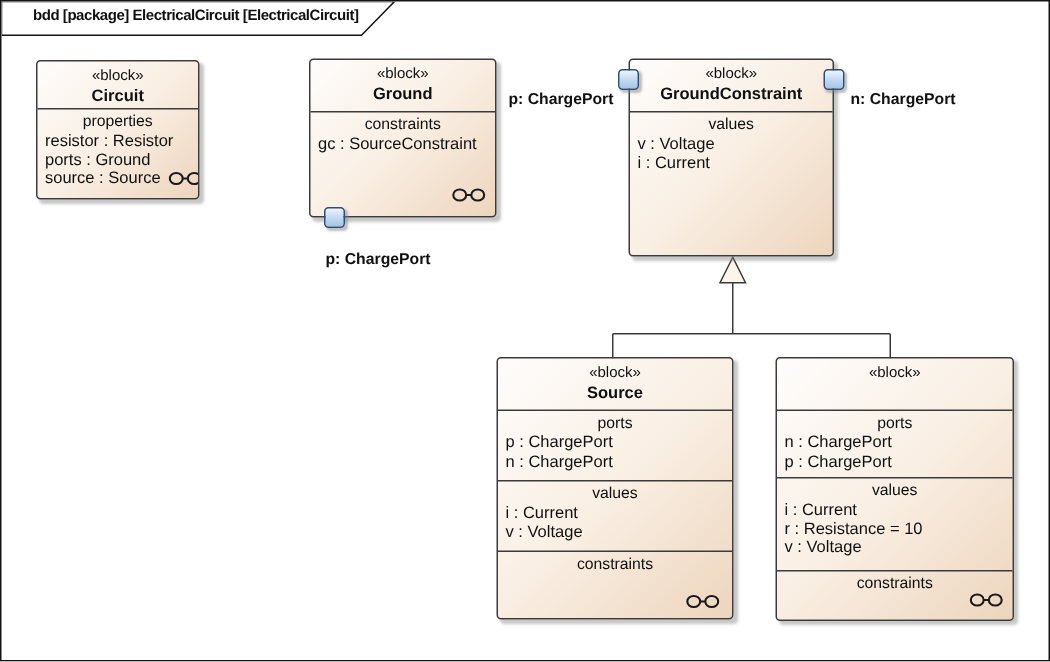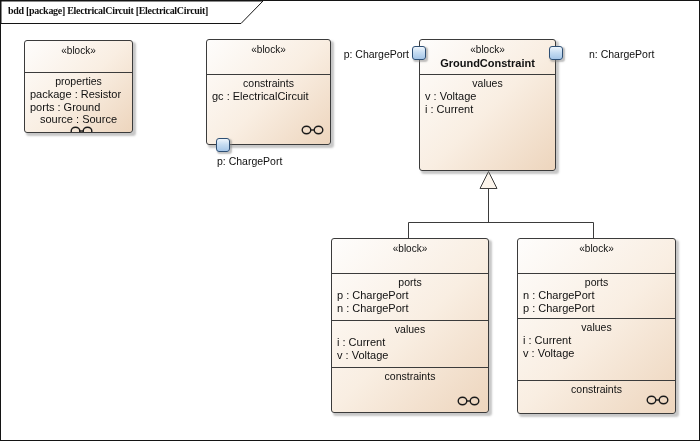--- a/index.html
+++ b/index.html
@@ -6,55 +6,54 @@
   html,body { background:#e8e8e8; }
   #canvas {
     position:relative; width:700px; height:441px;
     background:#ffffff; border:1px solid #141414;
     font-family:"Liberation Sans", sans-serif;
     color:#101010; overflow:hidden;
   }
   
   #tab-svg { position:absolute; left:0; top:0; }
   .tab-title {
-    position:absolute; left:7px; top:4px; width:246px;
+    position:absolute; left:21px; top:4px; width:246px;
     font-size:10px; font-weight:bold; letter-spacing:-0.3px;
     white-space:nowrap;
-    font-family:Liberation Serif, serif;
   }
   
   .block {
     position:absolute; display:flex; flex-direction:column;
     border:1px solid #3b3b3b; border-radius:3px;
     background:linear-gradient(135deg,#fefdfc 0%,#f9eee2 52%,#edd5bd 100%);
     box-shadow:2.5px 2.5px 2px rgba(130,130,130,0.45);
   }
   .title {
     border-bottom:1px solid #3b3b3b; text-align:center; padding-top:3px;
     flex:0 0 auto;
   }
   .stereo { font-size:10px; line-height:13px; }
   .bname  { font-size:11px; line-height:14px; font-weight:bold; }
   .comp   { position:relative; padding:2px 5px 1px 5px; overflow:hidden; }
   .comp.sep { border-bottom:1px solid #3b3b3b; }
   .clabel { text-align:center; font-size:10.5px; line-height:13px; }
   .row    { font-size:11px; line-height:12.5px; white-space:nowrap; }
-  .row-flex { display:flex; align-items:center;flex-direction:column; }
+  .row-flex { display:flex; align-items:center; }
   .link-icon { flex:0 0 auto; margin-left:5px; }
   .corner-icon { position:absolute; }
   
   .port {
     position:absolute; width:14px; height:14px;
     border:1px solid #2e4f74; border-radius:3px;
     background:linear-gradient(180deg,#eef5fc 0%,#c7ddf2 45%,#a4c5e7 100%);
     box-shadow:1.5px 1.5px 1.5px rgba(130,130,130,0.5);
   }
   .port-label {
     position:absolute; font-size:10.5px; line-height:12px;
-    font-weight:normal; white-space:nowrap;
+    font-weight:bold; white-space:nowrap;margin-top:12px;
   }
   
   #connector-svg { position:absolute; left:0; top:0; pointer-events:none; }
 </style>
 </head>
 <body>
 
 <div id="canvas">
 
   <svg id="tab-svg" width="270" height="24">
@@ -63,43 +62,45 @@
   <div class="tab-title">bdd [package] ElectricalCircuit [ElectricalCircuit]</div>
 
   <svg id="connector-svg" width="700" height="441">
     <path d="M487.5,187.5 L487.5,221.5 M407.5,221.5 L592.5,221.5 M407.5,221.5 L407.5,238 M592.5,221.5 L592.5,238" stroke="#3b3b3b" stroke-width="1" fill="none"></path>
     <polygon points="487.5,170.5 479,187.5 496,187.5" fill="#fcf5ec" stroke="#3b3b3b" stroke-width="1"></polygon>
   </svg>
 
   <div class="block" style="left:23px;top:39px;width:109px;height:93px;">
     <div class="title" style="height:32px;">
       <div class="stereo">«block»</div>
+      <div class="bname">Circuit</div>
     </div>
     <div class="comp" style="flex:1;">
       <div class="clabel">properties</div>
-      <div class="row">package : Resistor</div>
+      <div class="row">resistor : Resistor</div>
       <div class="row">ports : Ground</div>
       <div class="row row-flex">
         <span>source : Source</span>
         <svg class="link-icon" width="23" height="10">
           <ellipse cx="5.5" cy="5" rx="4.3" ry="3.7" fill="none" stroke="#1a1a1a" stroke-width="1.4"></ellipse>
           <ellipse cx="17.5" cy="5" rx="4.3" ry="3.7" fill="none" stroke="#1a1a1a" stroke-width="1.4"></ellipse>
           <line x1="9.8" y1="5" x2="13.2" y2="5" stroke="#1a1a1a" stroke-width="1.4"></line>
         </svg>
       </div>
     </div>
   </div>
 
   <div class="block" style="left:205px;top:38px;width:125px;height:106px;">
     <div class="title" style="height:35px;">
       <div class="stereo">«block»</div>
+      <div class="bname">Ground</div>
     </div>
     <div class="comp" style="flex:1;">
       <div class="clabel">constraints</div>
-      <div class="row">gc : ElectricalCircuit</div>
+      <div class="row">gc : SourceConstraint</div>
       <svg class="corner-icon" style="right:6px;bottom:9px;" width="23" height="10">
         <ellipse cx="5.5" cy="5" rx="4.3" ry="3.7" fill="none" stroke="#1a1a1a" stroke-width="1.4"></ellipse>
         <ellipse cx="17.5" cy="5" rx="4.3" ry="3.7" fill="none" stroke="#1a1a1a" stroke-width="1.4"></ellipse>
         <line x1="9.8" y1="5" x2="13.2" y2="5" stroke="#1a1a1a" stroke-width="1.4"></line>
       </svg>
     </div>
   </div>
 
   <div class="block" style="left:418px;top:38px;width:137px;height:132px;">
     <div class="title" style="height:35px;">
@@ -109,20 +110,21 @@
     <div class="comp" style="flex:1;">
       <div class="clabel">values</div>
       <div class="row">v : Voltage</div>
       <div class="row">i : Current</div>
     </div>
   </div>
 
   <div class="block" style="left:330px;top:237px;width:158px;height:175px;">
     <div class="title" style="height:35px;">
       <div class="stereo">«block»</div>
+      <div class="bname">Source</div>
     </div>
     <div class="comp sep" style="height:47px;">
       <div class="clabel">ports</div>
       <div class="row">p : ChargePort</div>
       <div class="row">n : ChargePort</div>
     </div>
     <div class="comp sep" style="height:47px;">
       <div class="clabel">values</div>
       <div class="row">i : Current</div>
       <div class="row">v : Voltage</div>
@@ -142,34 +144,35 @@
       <div class="stereo">«block»</div>
     </div>
     <div class="comp sep" style="height:45px;">
       <div class="clabel">ports</div>
       <div class="row">n : ChargePort</div>
       <div class="row">p : ChargePort</div>
     </div>
     <div class="comp sep" style="height:62px;">
       <div class="clabel">values</div>
       <div class="row">i : Current</div>
+      <div class="row">r : Resistance = 10</div>
       <div class="row">v : Voltage</div>
     </div>
     <div class="comp" style="flex:1;">
       <div class="clabel">constraints</div>
       <svg class="corner-icon" style="right:6px;bottom:8px;" width="23" height="10">
         <ellipse cx="5.5" cy="5" rx="4.3" ry="3.7" fill="none" stroke="#1a1a1a" stroke-width="1.4"></ellipse>
         <ellipse cx="17.5" cy="5" rx="4.3" ry="3.7" fill="none" stroke="#1a1a1a" stroke-width="1.4"></ellipse>
         <line x1="9.8" y1="5" x2="13.2" y2="5" stroke="#1a1a1a" stroke-width="1.4"></line>
       </svg>
     </div>
   </div>
 
   <div class="port" style="left:215px;top:137px;"></div>
   <div class="port-label" style="left:216px;top:154px;">p: ChargePort</div>
 
   <div class="port" style="left:411px;top:45px;"></div>
   <div class="port-label" style="left:300px;top:47px;width:108px;text-align:right;">p: ChargePort</div>
 
   <div class="port" style="left:548px;top:45px;"></div>
-  <div class="port-label" style="left:588px;top:47px;">n: ChargePort</div>
+  <div class="port-label" style="left:566px;top:47px;">n: ChargePort</div>
 
 </div>
 
 </body></html>

